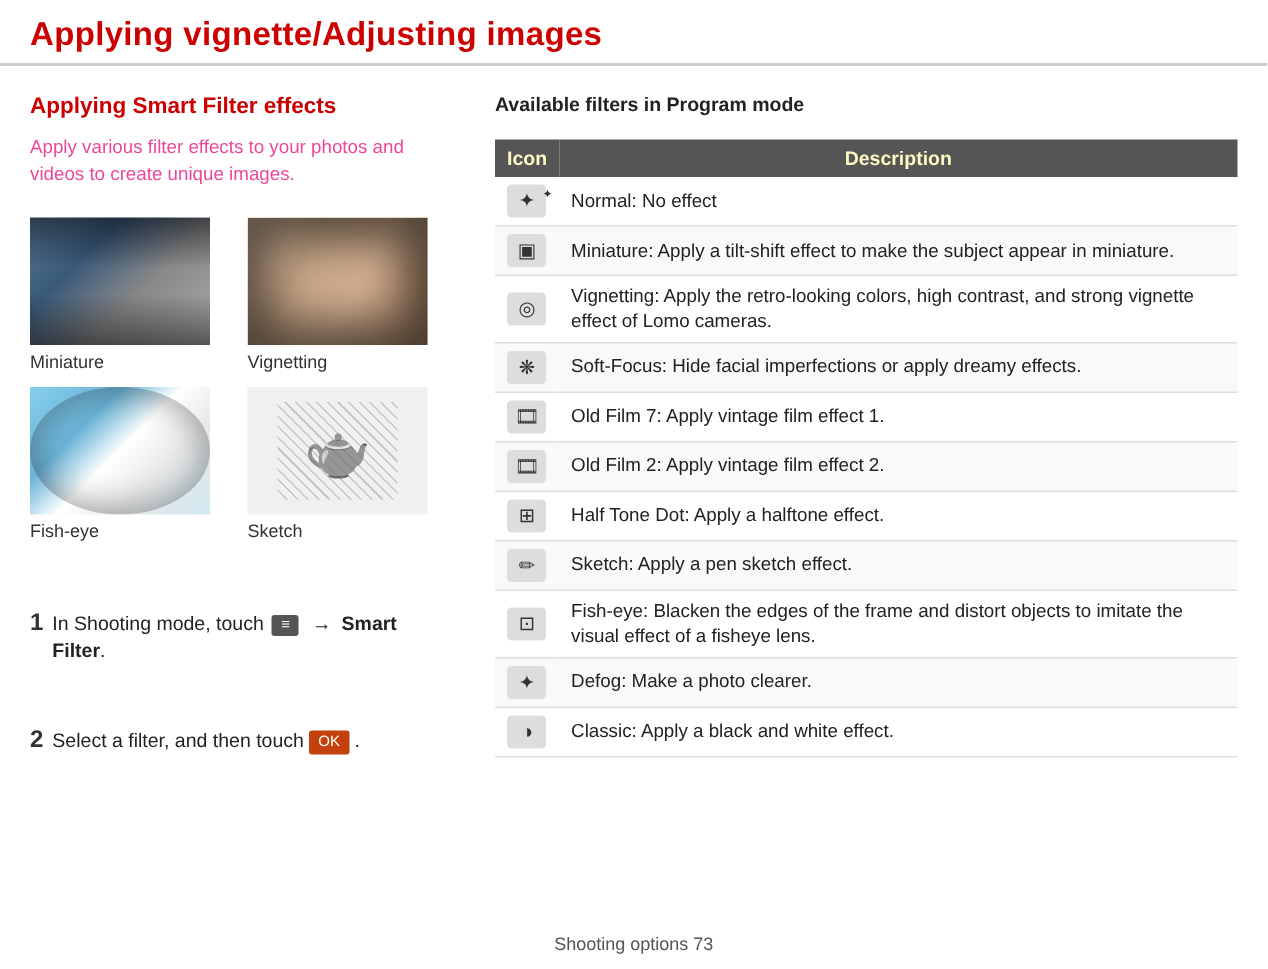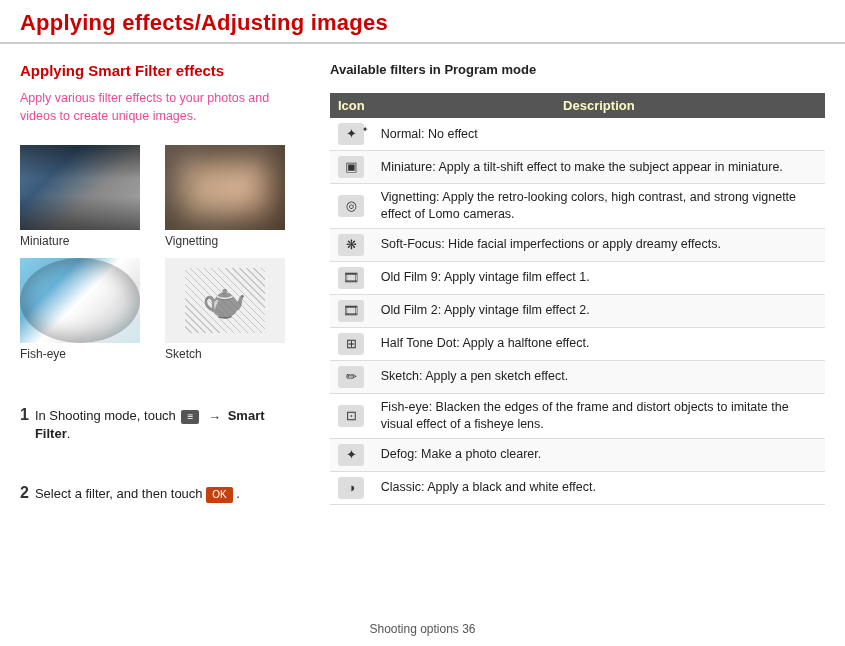--- a/index.html
+++ b/index.html
@@ -287,21 +287,21 @@
       width: 845px;
       text-align: center;
       font-size: 12px;
       color: #555;
     }
   </style>
 </head>
 <body>
 
 <div class="page-header">
-  <h1>Applying effects/Adjusting images</h1>
+  <h1>Applying vignette/Adjusting images</h1>
 </div>
 
 <div class="page-content">
 
   <div class="left-col">
 
     <div class="section-title">Applying Smart Filter effects</div>
     <div class="section-desc">Apply various filter effects to your photos and videos to create unique images.</div>
 
     <div class="photo-grid">
@@ -363,21 +363,21 @@
           <tr>
             <td class="icon-cell"><span class="filter-icon">◎</span></td>
             <td class="filter-desc"><b>Vignetting</b>: Apply the retro-looking colors, high contrast, and strong vignette effect of Lomo cameras.</td>
           </tr>
           <tr>
             <td class="icon-cell"><span class="filter-icon">❋</span></td>
             <td class="filter-desc"><b>Soft-Focus</b>: Hide facial imperfections or apply dreamy effects.</td>
           </tr>
           <tr>
             <td class="icon-cell"><span class="filter-icon">🎞</span></td>
-            <td class="filter-desc"><b>Old Film 9</b>: Apply vintage film effect 1.</td>
+            <td class="filter-desc"><b>Old Film 7</b>: Apply vintage film effect 1.</td>
           </tr>
           <tr>
             <td class="icon-cell"><span class="filter-icon">🎞</span></td>
             <td class="filter-desc"><b>Old Film 2</b>: Apply vintage film effect 2.</td>
           </tr>
           <tr>
             <td class="icon-cell"><span class="filter-icon">⊞</span></td>
             <td class="filter-desc"><b>Half Tone Dot</b>: Apply a halftone effect.</td>
           </tr>
           <tr>
@@ -397,14 +397,14 @@
             <td class="filter-desc"><b>Classic</b>: Apply a black and white effect.</td>
           </tr>
         </tbody>
     </table>
 
   </div>
 
 </div>
 
 <div class="footer">
-  <span>Shooting options   36</span>
+  <span>Shooting options   73</span>
 </div>
 
 </body></html>

